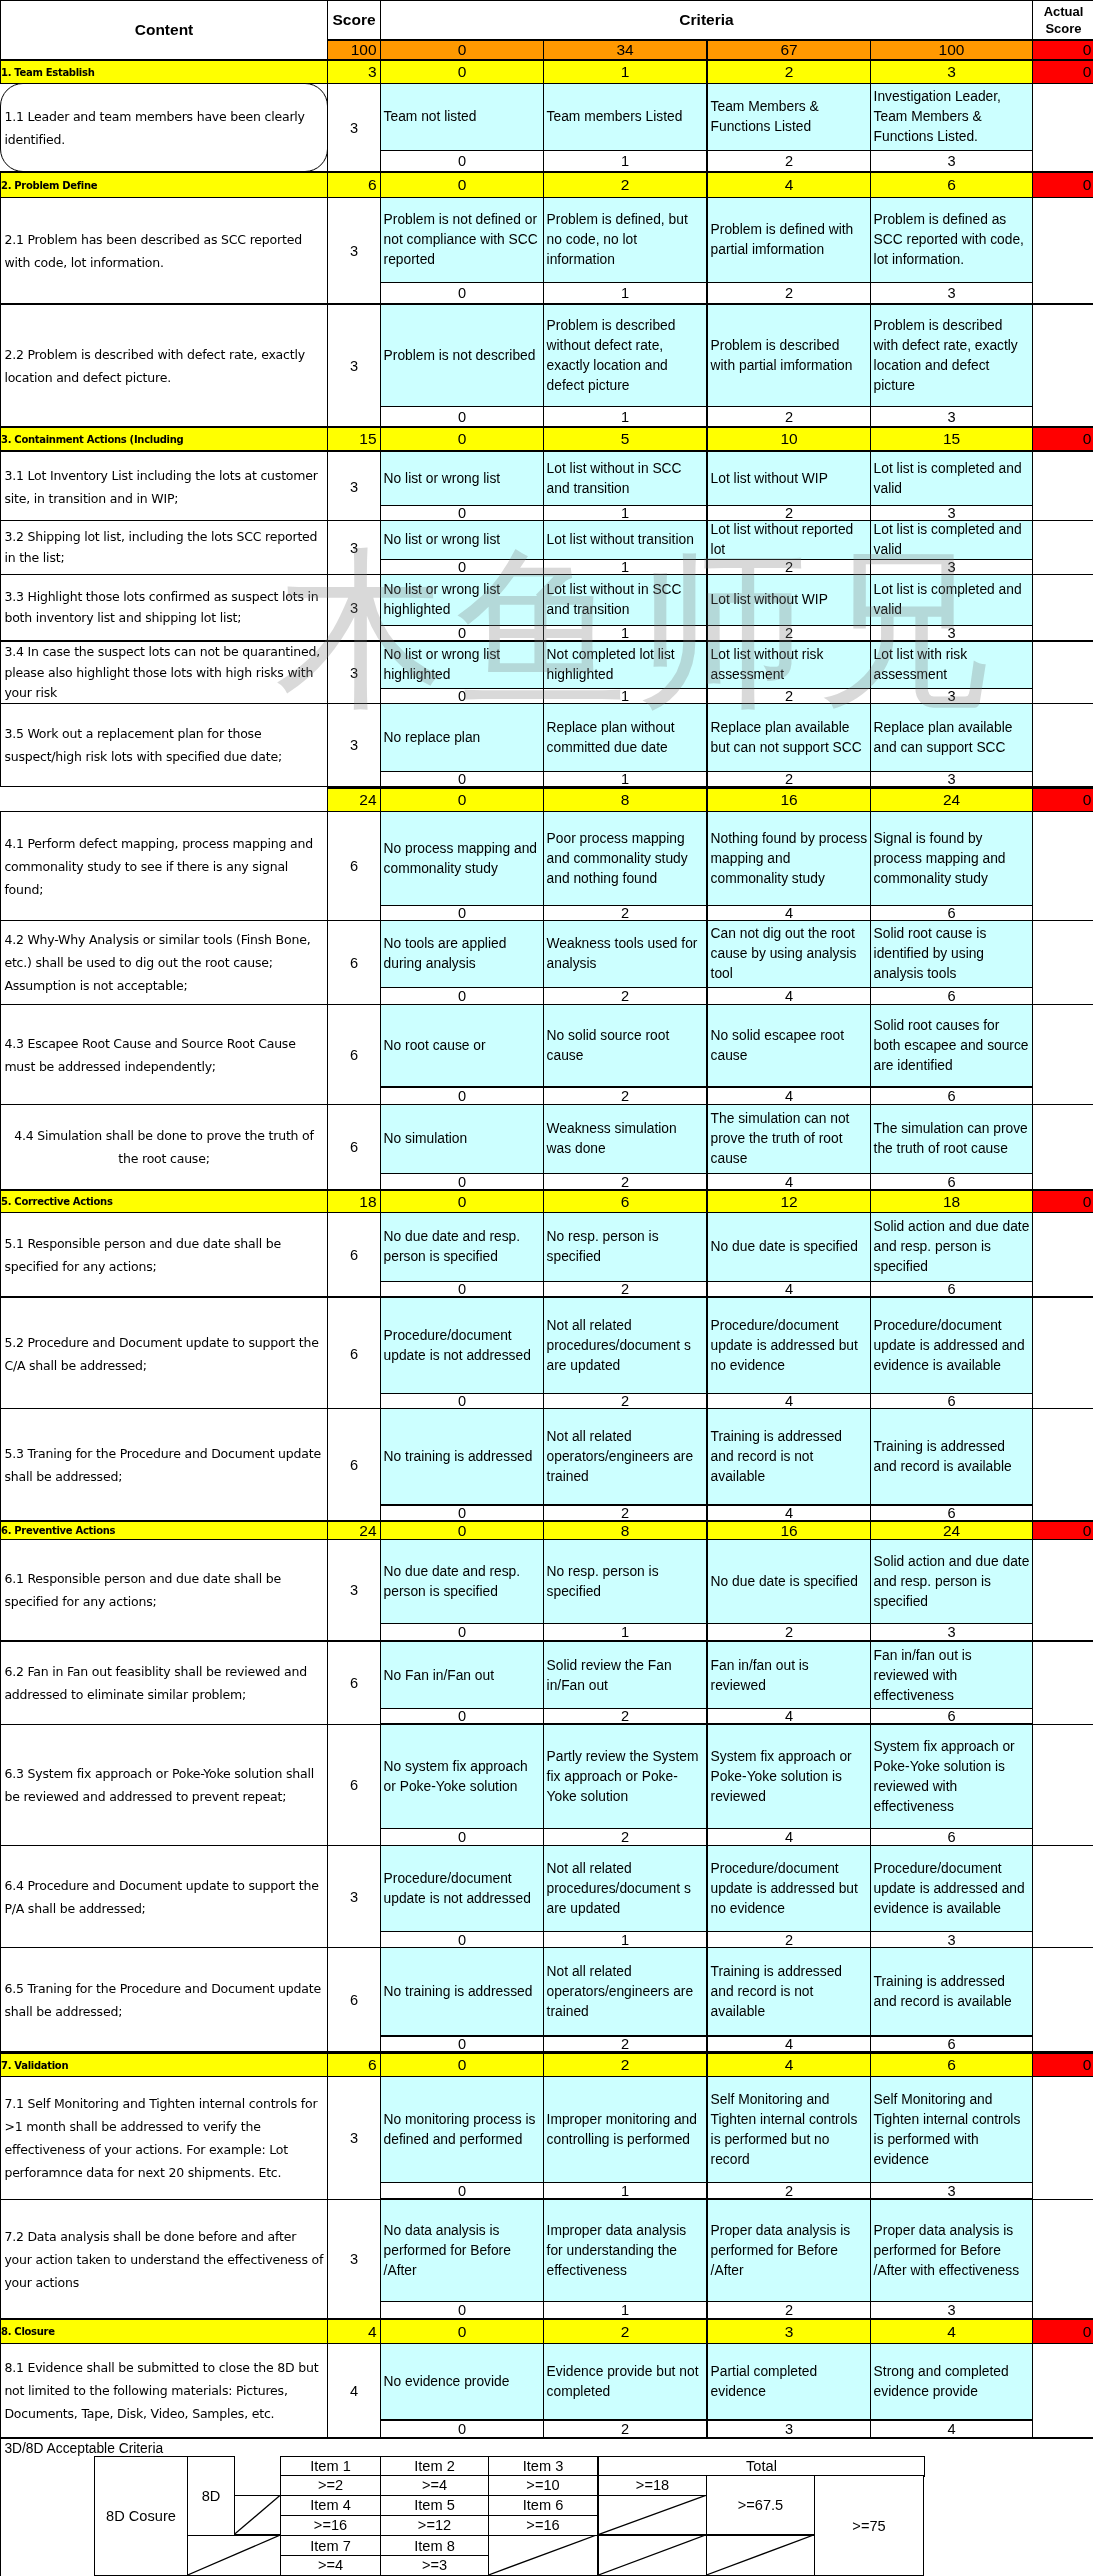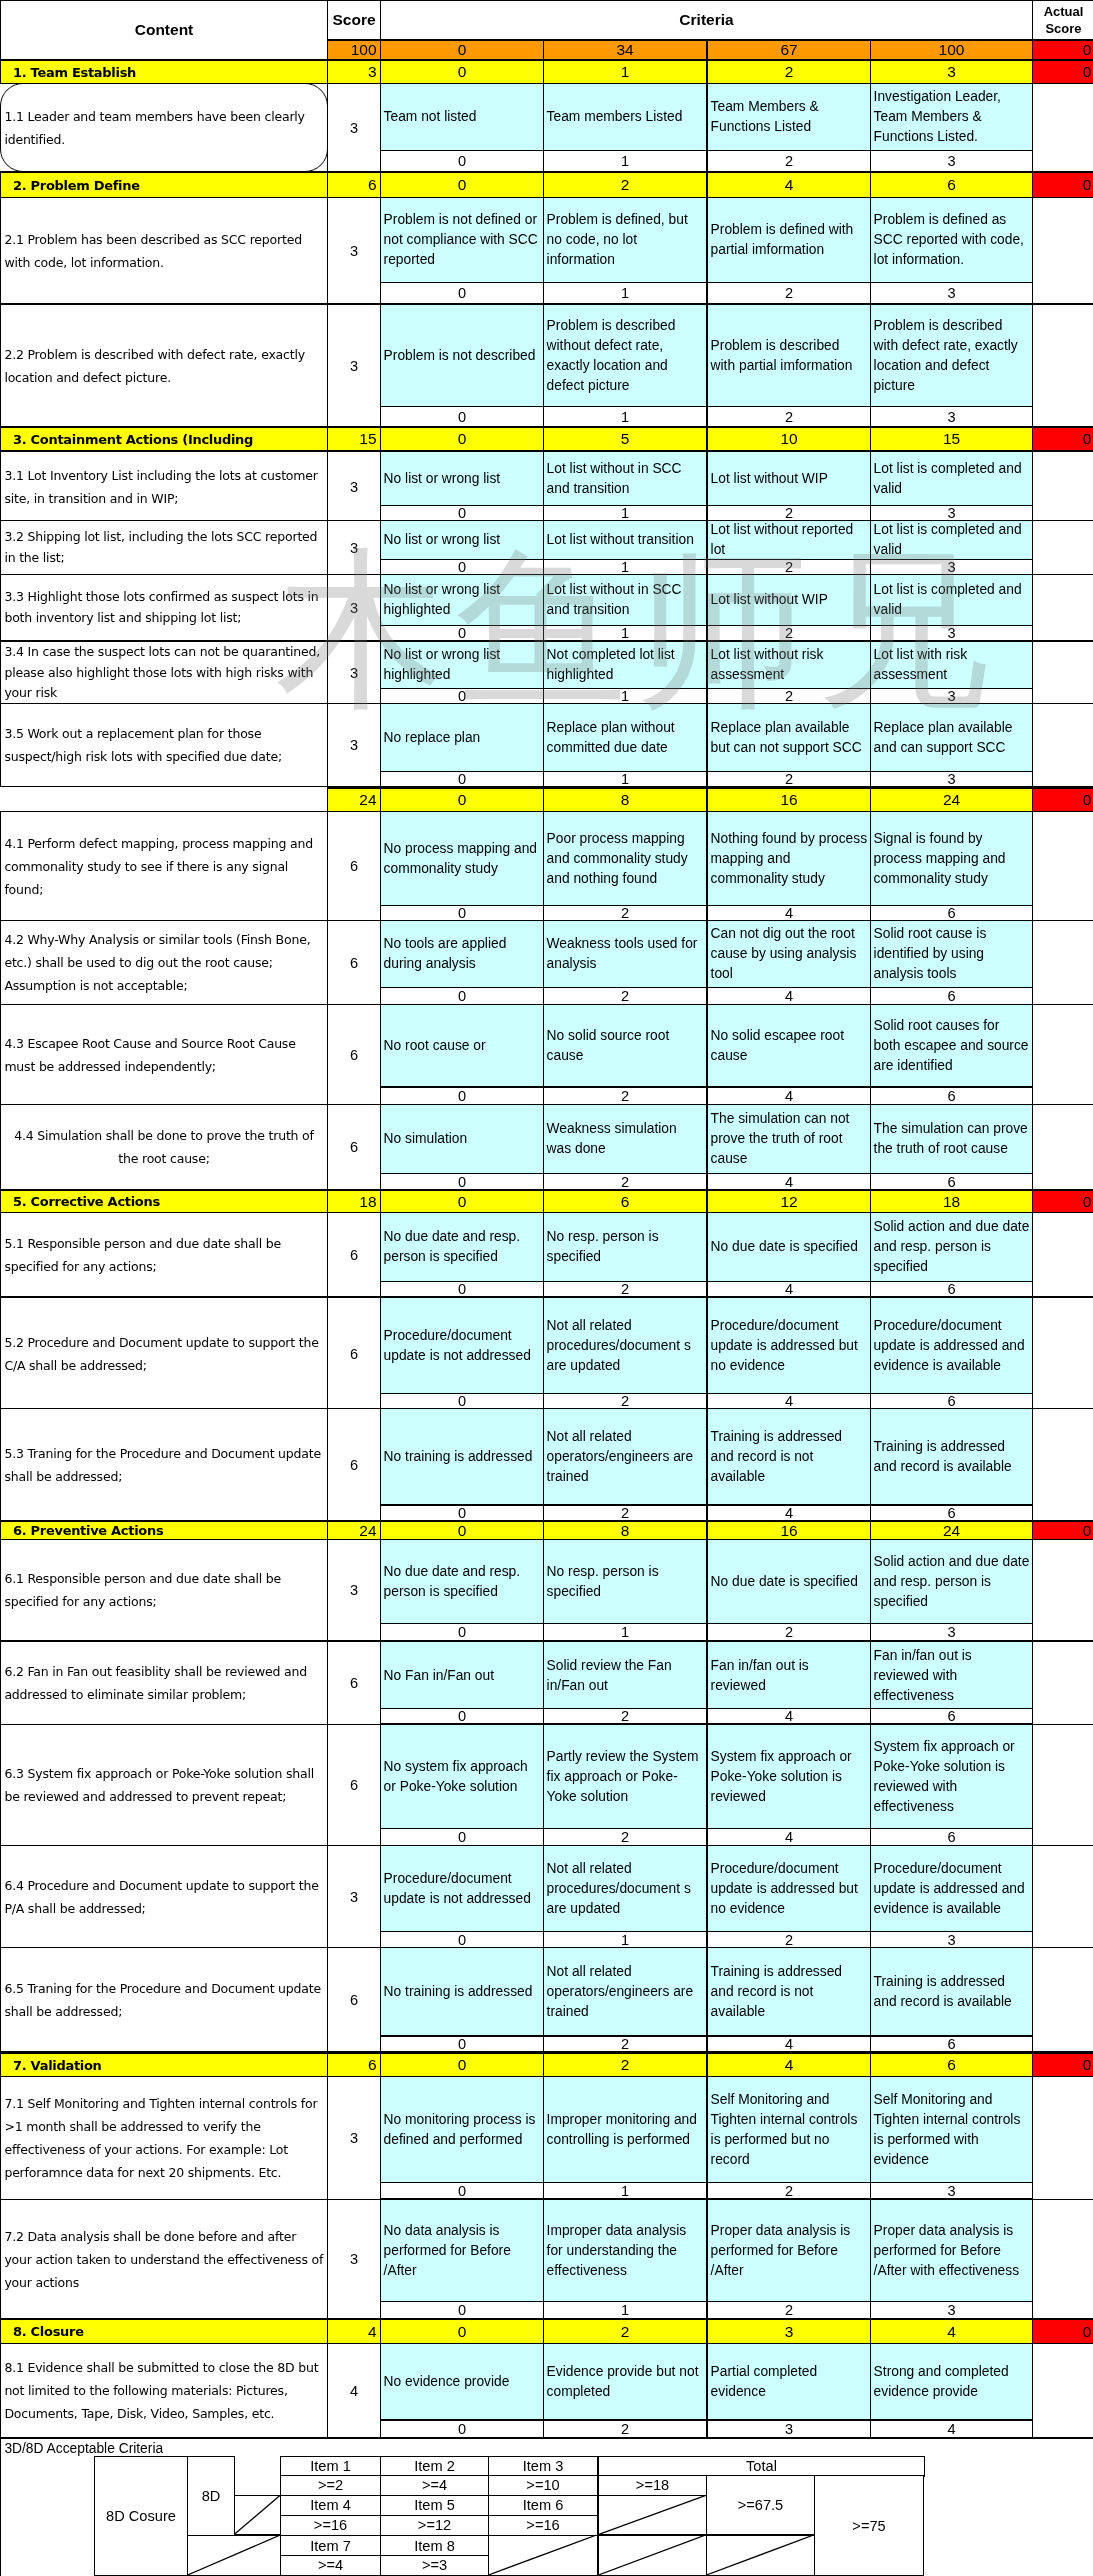--- a/index.html
+++ b/index.html
@@ -7,22 +7,22 @@
          font-family: "Liberation Sans", sans-serif; color: #000; }
   #sheet { position: absolute; left: 0; top: 0; width: 1094px; height: 2576px; }
   .cell { position: absolute; box-sizing: border-box; border: 0.9px solid #000;
           display: flex; align-items: center; overflow: hidden; }
   .hdr { font-weight: bold; font-size: 15.5px; justify-content: center; text-align: center; background: #fff; }
   .orange { background: #ff9900; font-size: 15.5px; }
   .yellow { background: #ffff00; font-size: 15.5px; }
   .red { background: #ff0000; font-size: 15.5px; justify-content: flex-end; padding-right: 2.6px; }
   .num-right { justify-content: flex-end; padding-right: 3.4px; }
   .num-center { justify-content: center; }
-  .sec-title { font-family: "DejaVu Sans", sans-serif; font-weight: bold; font-size: 13px;
-               padding-left: 12px; letter-spacing: -0.3px; }
+  .sec-title { font-family: "DejaVu Sans", sans-serif; font-weight: bold; font-size: 10px;
+               padding-left: 0; letter-spacing: -0.3px; }
   .item-text { font-family: "DejaVu Sans", sans-serif; font-size: 12.5px; line-height: 23px;
                padding: 0 3.4px; background: #fff; align-items: center; letter-spacing: -0.2px; }
   .item-score { justify-content: center; font-size: 14.6px; background: #fff; }
   .blue { background: #ccffff; font-size: 13.8px; line-height: 20px; padding: 0 2.6px; }
   .pts { background: #fff; justify-content: center; font-size: 14.6px; }
   .actual-blank { background: #fff; }
   .thick-top { border-top: 2.6px solid #000; }
   .foot-label { position: absolute; left: 3.4px; font-size: 13.8px; }
   .crit { position: absolute; box-sizing: border-box; border: 1.3px solid #000; display: flex;
           align-items: center; justify-content: center; font-size: 14.6px; background: #fff; }

